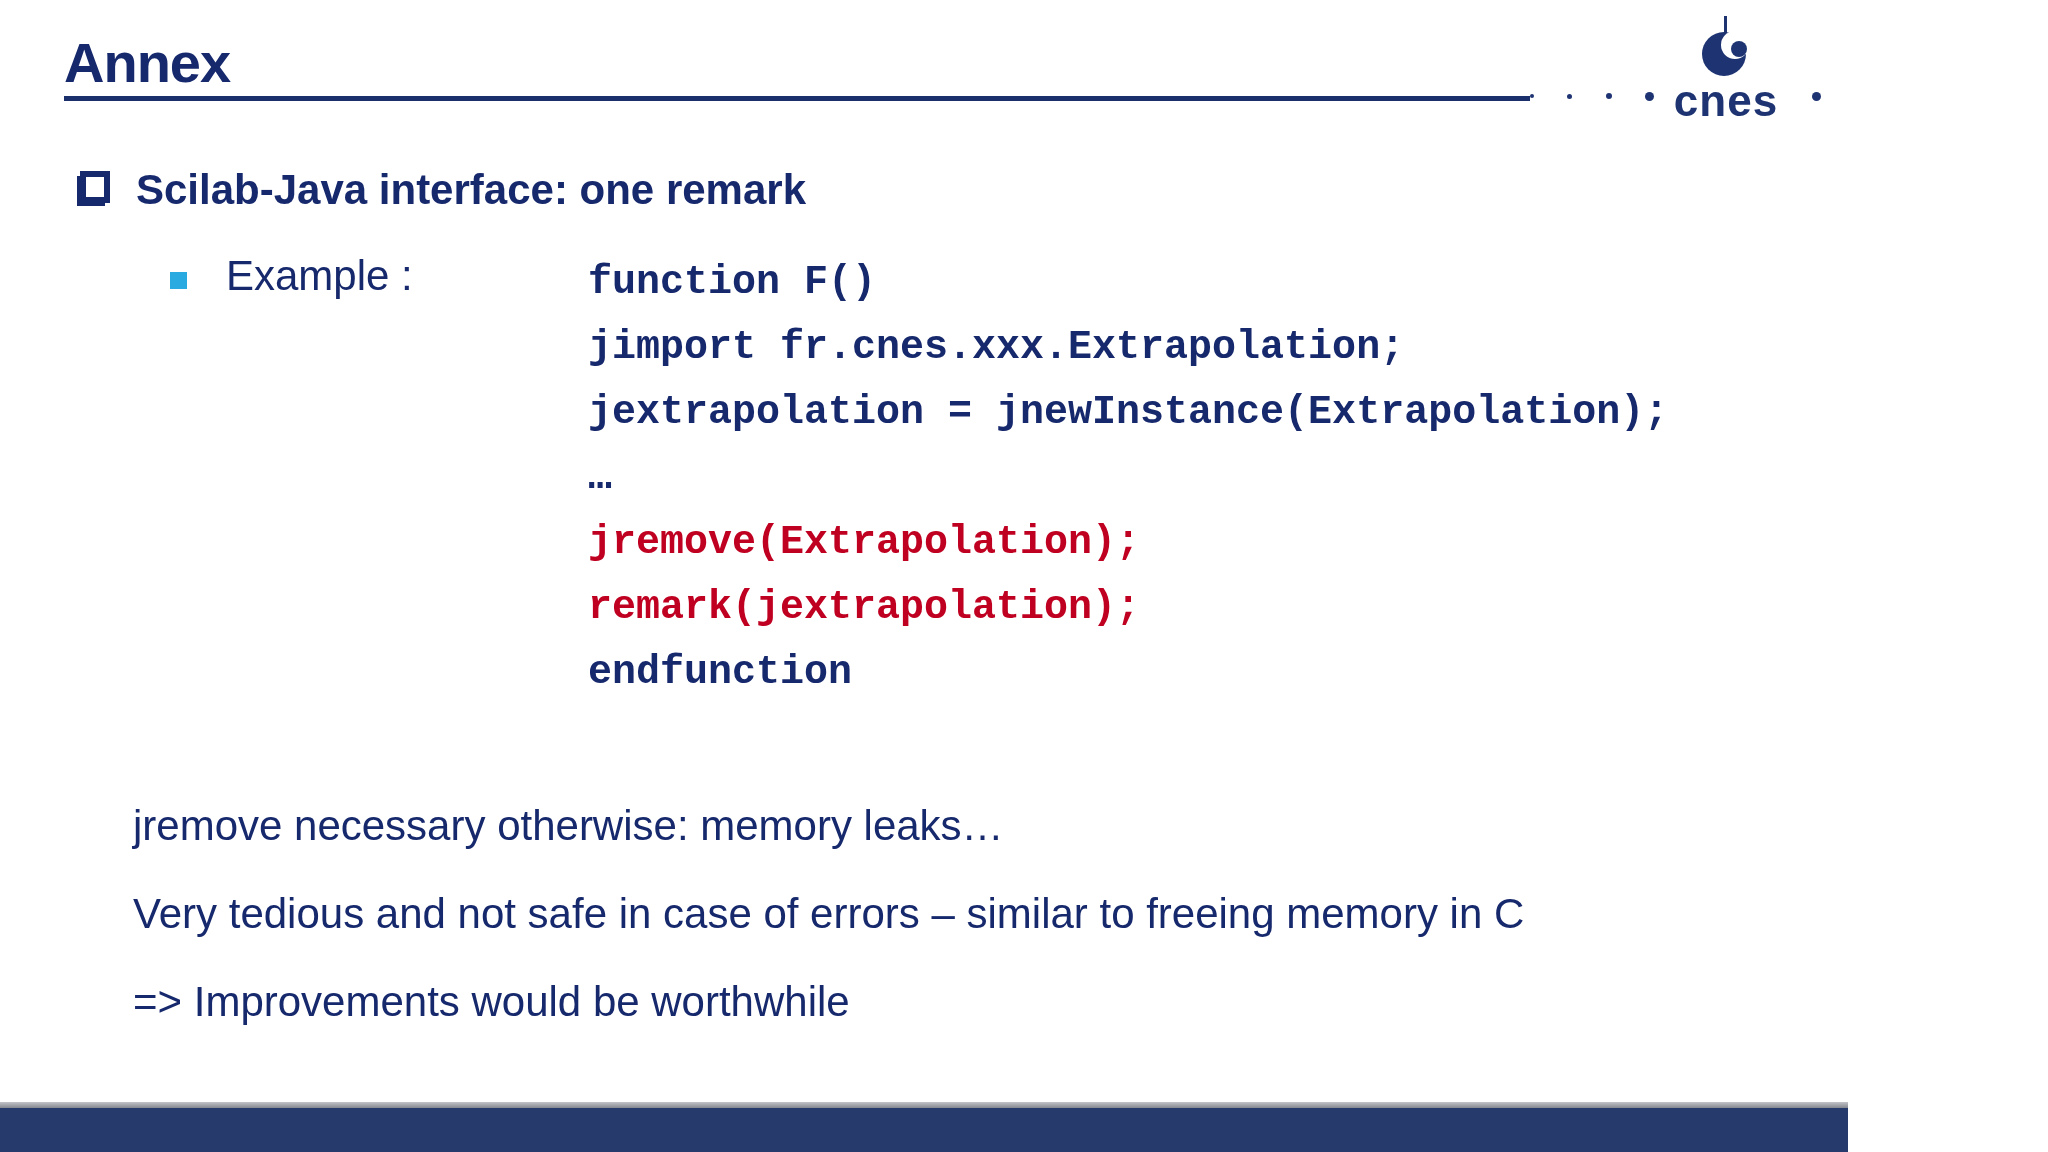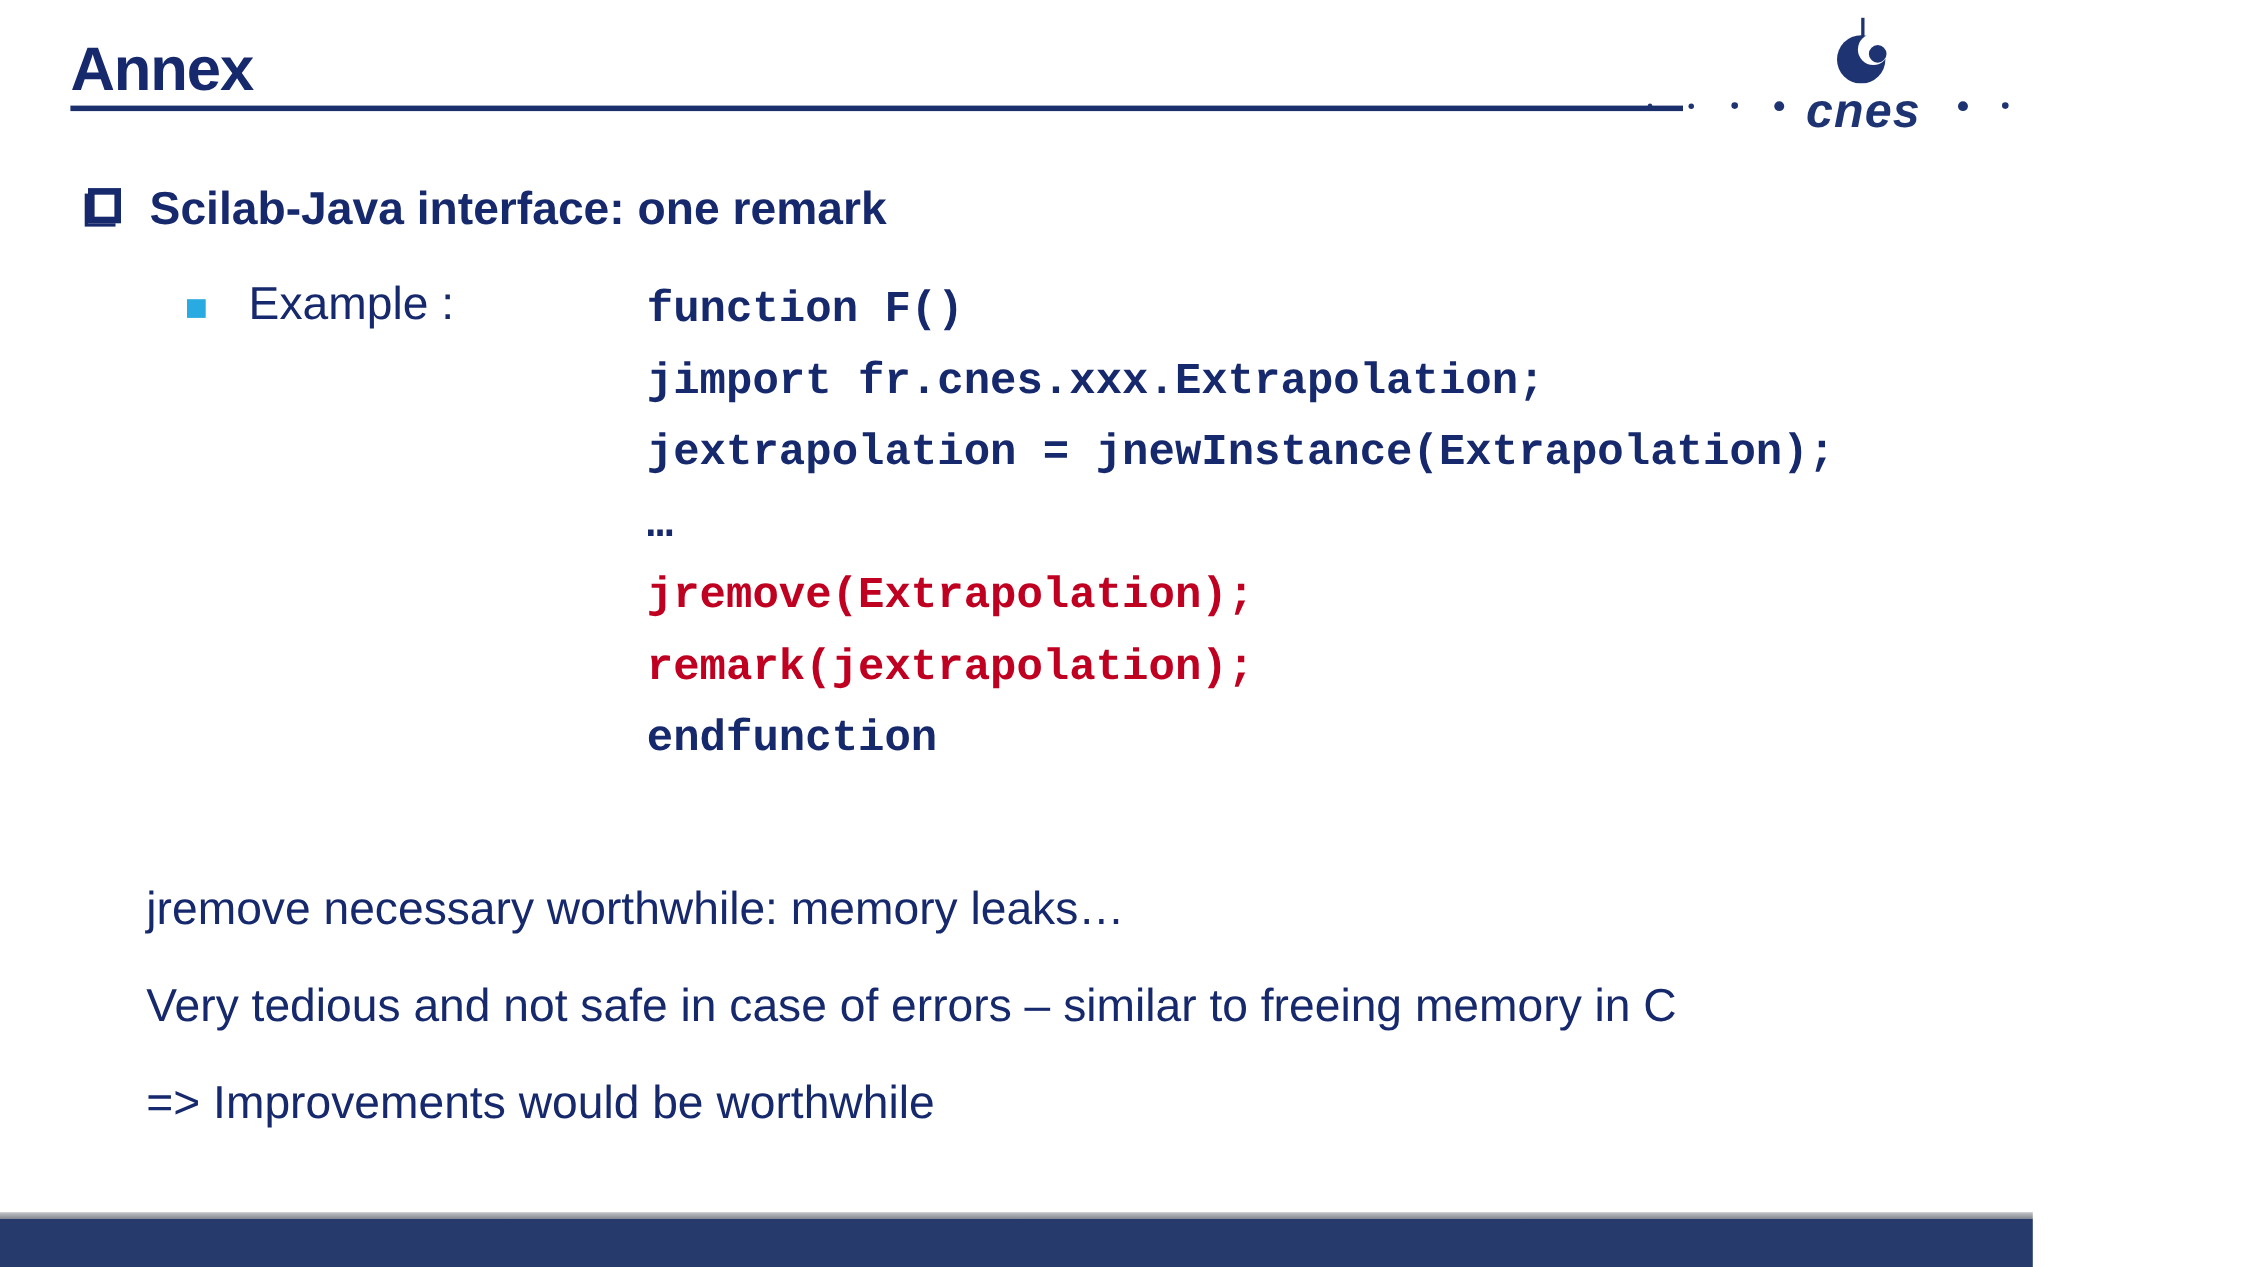--- a/index.html
+++ b/index.html
@@ -21,21 +21,21 @@
     position:absolute;left:64px;top:30px;
     font-size:56px;font-weight:bold;letter-spacing:-1px;
     color:var(--navy);
   }
   .title-rule{
     position:absolute;left:64px;top:96px;width:1466px;height:5px;
     background:var(--rule-navy);
   }
 
   
-  .logo{position:absolute;left:1494px;top:16px;width:440px;height:92px;font-style:italic;}
+  .logo{position:absolute;left:1526px;top:16px;width:440px;height:92px;}
   .logo-svg{position:absolute;left:172px;top:0;}
   .logo-word{
     position:absolute;left:140px;top:60px;width:120px;text-align:center;
     font-size:44px;font-weight:bold;color:#1e3472;letter-spacing:1px;
   }
   .dots{position:absolute;top:72px;height:16px;display:flex;align-items:center;justify-content:space-between;}
   .dots-left{left:4px;width:124px;}
   .dots-right{left:286px;width:118px;}
   .dot{background:#1e3472;border-radius:50%;display:inline-block;}
 
@@ -137,21 +137,21 @@
     <div class="code-line">function F()</div>
     <div class="code-line">jimport fr.cnes.xxx.Extrapolation;</div>
     <div class="code-line">jextrapolation = jnewInstance(Extrapolation);</div>
     <div class="code-line">…</div>
     <div class="code-line red">jremove(Extrapolation);</div>
     <div class="code-line red">remark(jextrapolation);</div>
     <div class="code-line">endfunction</div>
   </div>
 
   <div class="notes">
-    <p class="note-line">jremove necessary worthwhile: memory leaks…</p>
+    <p class="note-line">jremove necessary otherwise: memory leaks…</p>
     <p class="note-line">Very tedious and not safe in case of errors – similar to freeing memory in C</p>
     <p class="note-line">=&gt; Improvements would be worthwhile</p>
   </div>
 
   <div class="footer-sep"></div>
   <div class="footer-bar"></div>
   <div class="page-circle">
     <span>14</span>
   </div>
   <div class="copyright">© would</div>

